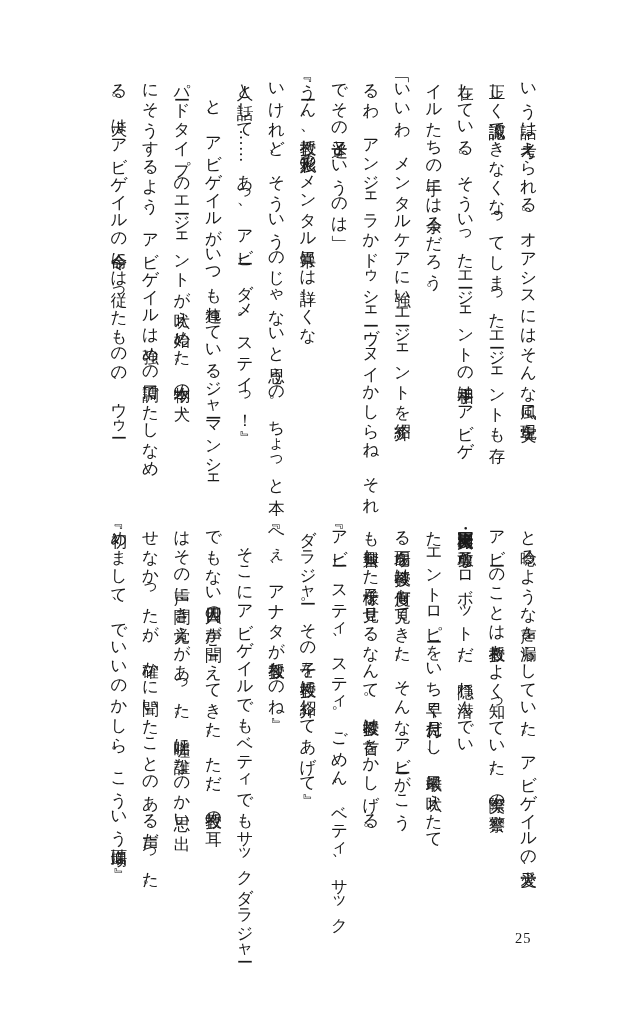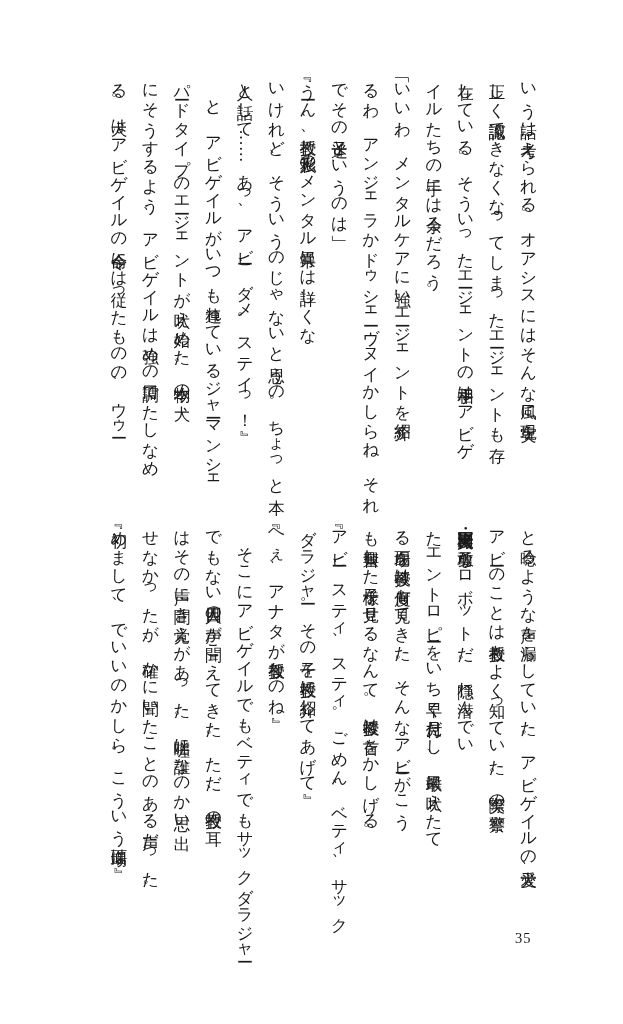--- a/index.html
+++ b/index.html
@@ -81,14 +81,14 @@
       <div class="col">も興奮した様子を見せるなんて。教授は首をかしげる。</div>
       <div class="col">『アビー、スティ、スティ。ごめん、ベティ、サック</div>
       <div class="col">ダラジャー。その子を教授に紹介してあげて』</div>
       <div class="col">『へぇ、アナタが教授なのね』</div>
       <div class="col">　そこにアビゲイルでもベティでもサックダラジャー</div>
       <div class="col">でもない四人目の声が聞こえてきた。ただ、教授の耳</div>
       <div class="col">はその声に聞き覚えがあった。咄嗟に誰なのか思い出</div>
       <div class="col">せなかったが、確かに聞いたことのある声だった。</div>
       <div class="col">『初めまして、でいいのかしら。こういう場面は』</div>
     </div>
-  <div class="page-number">35</div>
+  <div class="page-number">25</div>
 </div>
 
 </body></html>

